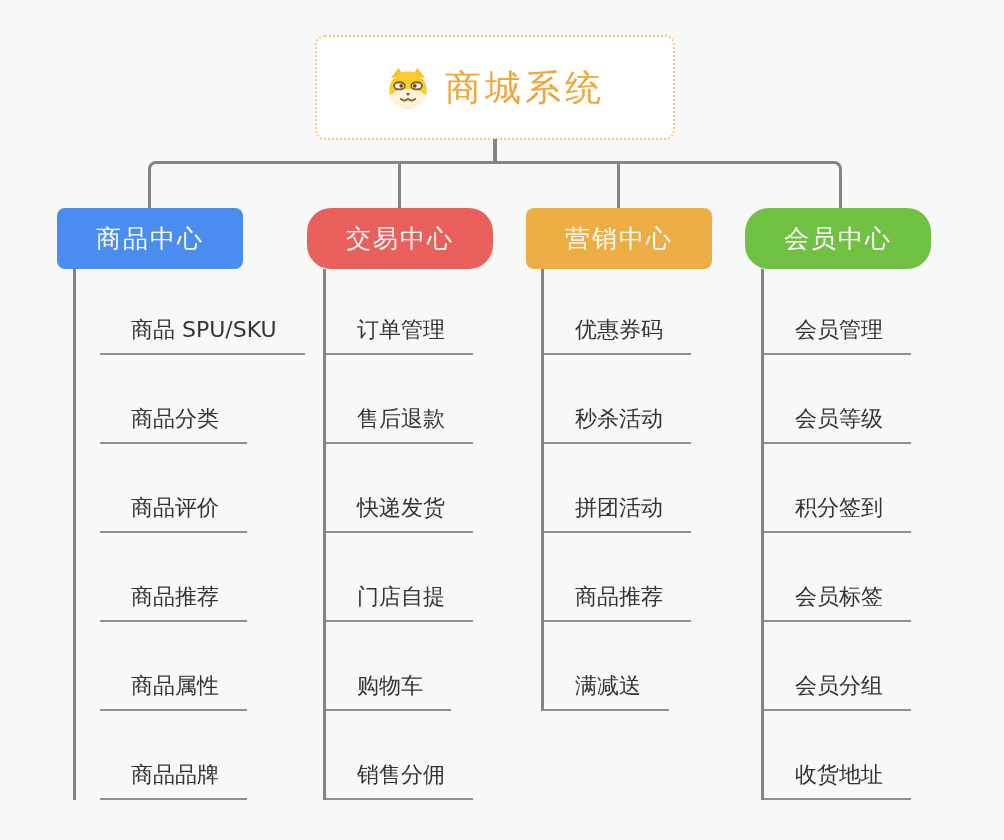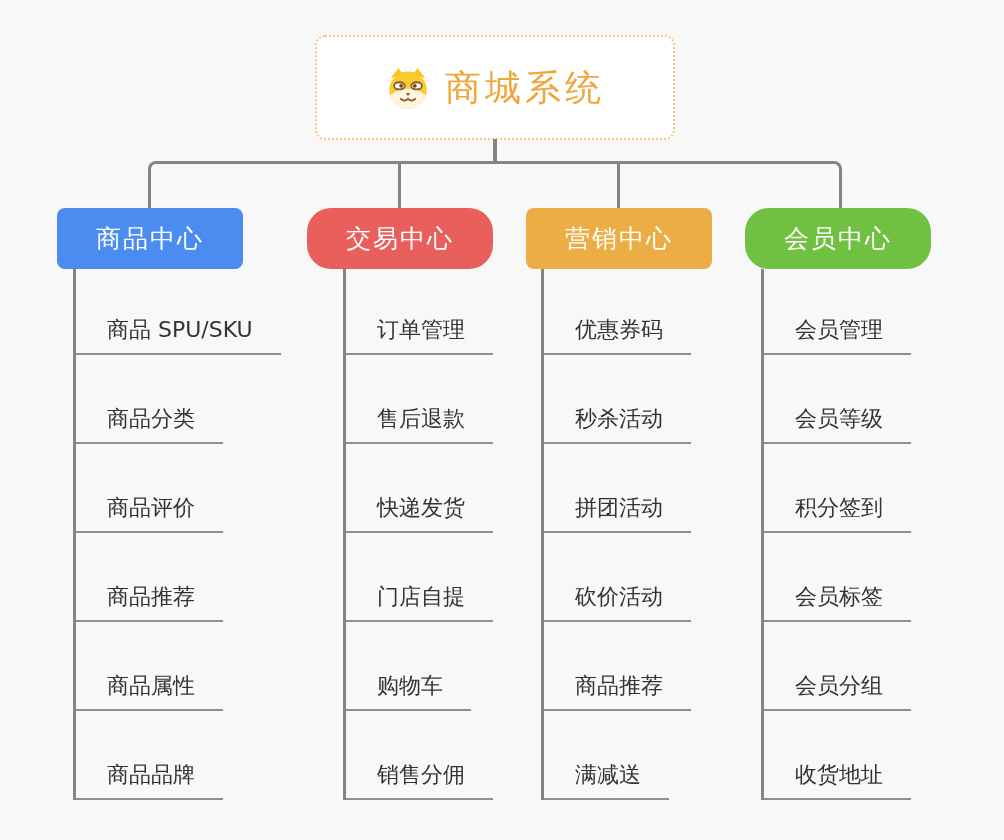--- a/index.html
+++ b/index.html
@@ -61,22 +61,22 @@
   .bh-1{left:307px;}
   .bh-2{left:526px;}
   .bh-3{left:745px;border-radius:24px;}
 
   
   .branch-list{
     position:absolute;top:269px;
     list-style:none;
     border-left:3px solid var(--connector);
   }
-  .bl-0{left:73px;}
-  .bl-1{left:323px;margin-left:20px;}
+  .bl-0{left:73px;padding-left:24px;}
+  .bl-1{left:323px;}
   .bl-2{left:541px;}
   .bl-3{left:761px;}
   .branch-list li{
     display:block;width:fit-content;white-space:nowrap;
     font-size:22px;color:var(--item-text);line-height:30px;
     padding:0 28px 8px 31px;
     border-bottom:2px solid var(--underline);
     margin-top:49px;
     cursor:pointer;
   }
@@ -139,21 +139,20 @@
     <li>快递发货</li>
     <li>门店自提</li>
     <li>购物车</li>
     <li>销售分佣</li>
   </ul>
 
   <ul class="branch-list bl-2">
     <li>优惠券码</li>
     <li>秒杀活动</li>
     <li>拼团活动</li>
-    <li>砍价活动</li>
     <li>商品推荐</li>
     <li>满减送</li>
   </ul>
 
   <ul class="branch-list bl-3">
     <li>会员管理</li>
     <li>会员等级</li>
     <li>积分签到</li>
     <li>会员标签</li>
     <li>会员分组</li>

